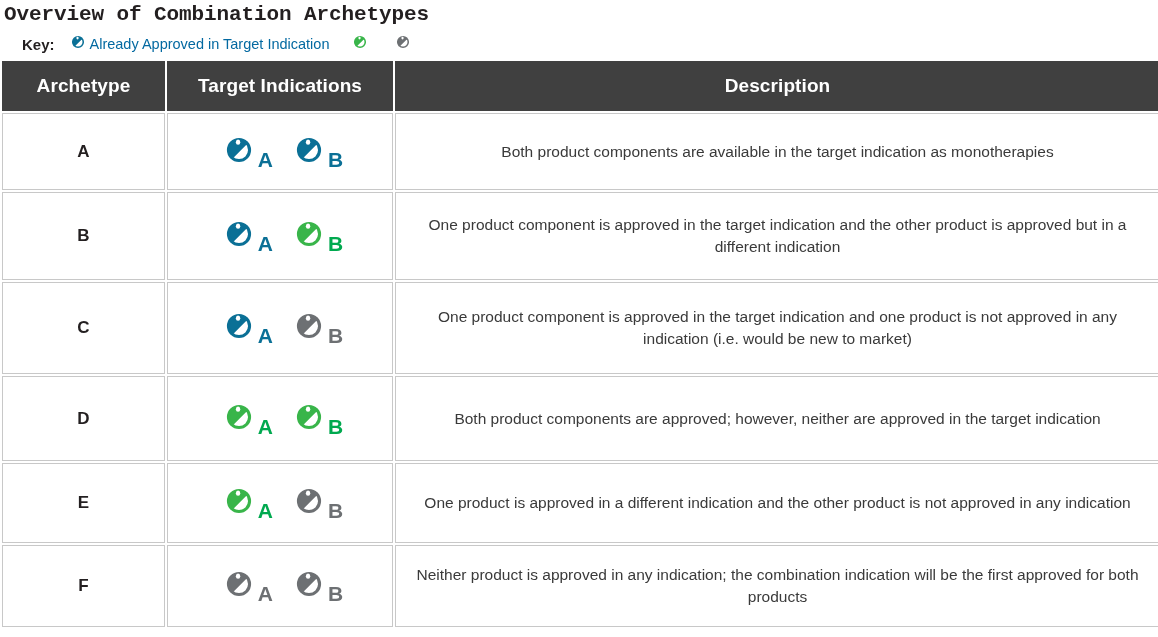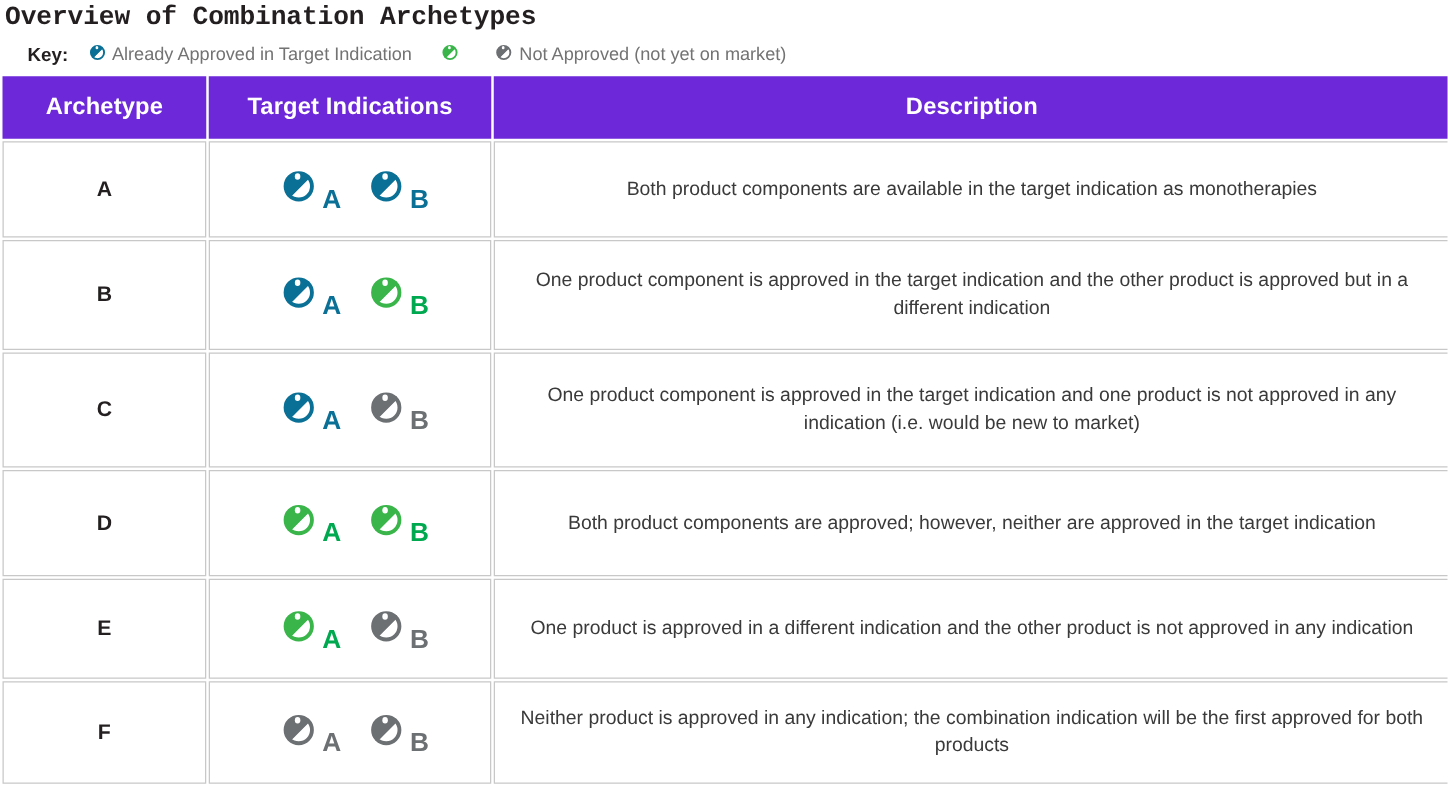--- a/index.html
+++ b/index.html
@@ -42,35 +42,35 @@
     margin-right: 12px;
   }
   .key-item {
     display: flex;
     align-items: center;
     margin-right: 20px;
   }
   .key-item .pill-ico { margin-right: 1px; }
   .key-text {
     font-size: 14.5px;
-    color: #737373;
+    color: #0369a1;
     white-space: nowrap;
     line-height: 16px;
   }
 
   
   table.archetype-table {
     border-collapse: separate;
     border-spacing: 2px;
     width: 1158px;
     table-layout: fixed;
     margin-top: 3px;
   }
   table.archetype-table th {
-    background: #6d28d9;
+    background: #404040;
     color: #ffffff;
     font-size: 19px;
     font-weight: bold;
     height: 50px;
     vertical-align: middle;
     text-align: center;
     letter-spacing: 0.1px;
   }
   table.archetype-table td {
     background: #ffffff;
@@ -150,21 +150,20 @@
   <span class="key-item">
     <span class="pill-ico"><svg width="22" height="22" viewBox="0 0 100 100" xmlns="http://www.w3.org/2000/svg">
           <g transform="rotate(-45 50 50)">
             <path d="M26,50 a24,24 0 0 1 24,-24 h0 a24,24 0 0 1 24,24 v0 h-48 z" fill="#6D7073"></path>
             <path d="M26,50 h48 v0 a24,24 0 0 1 -24,24 a24,24 0 0 1 -24,-24 z" fill="#ffffff" stroke="#6D7073" stroke-width="7" stroke-linejoin="round"></path>
             <path d="M26,50 a24,24 0 0 1 24,-24 a24,24 0 0 1 24,24" fill="none" stroke="#6D7073" stroke-width="7"></path>
             <line x1="26" y1="50" x2="74" y2="50" stroke="#6D7073" stroke-width="5"></line>
             <ellipse cx="61" cy="36" rx="5" ry="6" fill="#ffffff" transform="rotate(45 61 36)"></ellipse>
           </g>
         </svg></span>
-    <span class="key-text">Not Approved (not yet on market)</span>
   </span>
 </div>
 
 <table class="archetype-table">
   <colgroup>
     <col style="width:163px">
     <col style="width:226px">
     <col style="width:765px">
   </colgroup>
   <thead>

